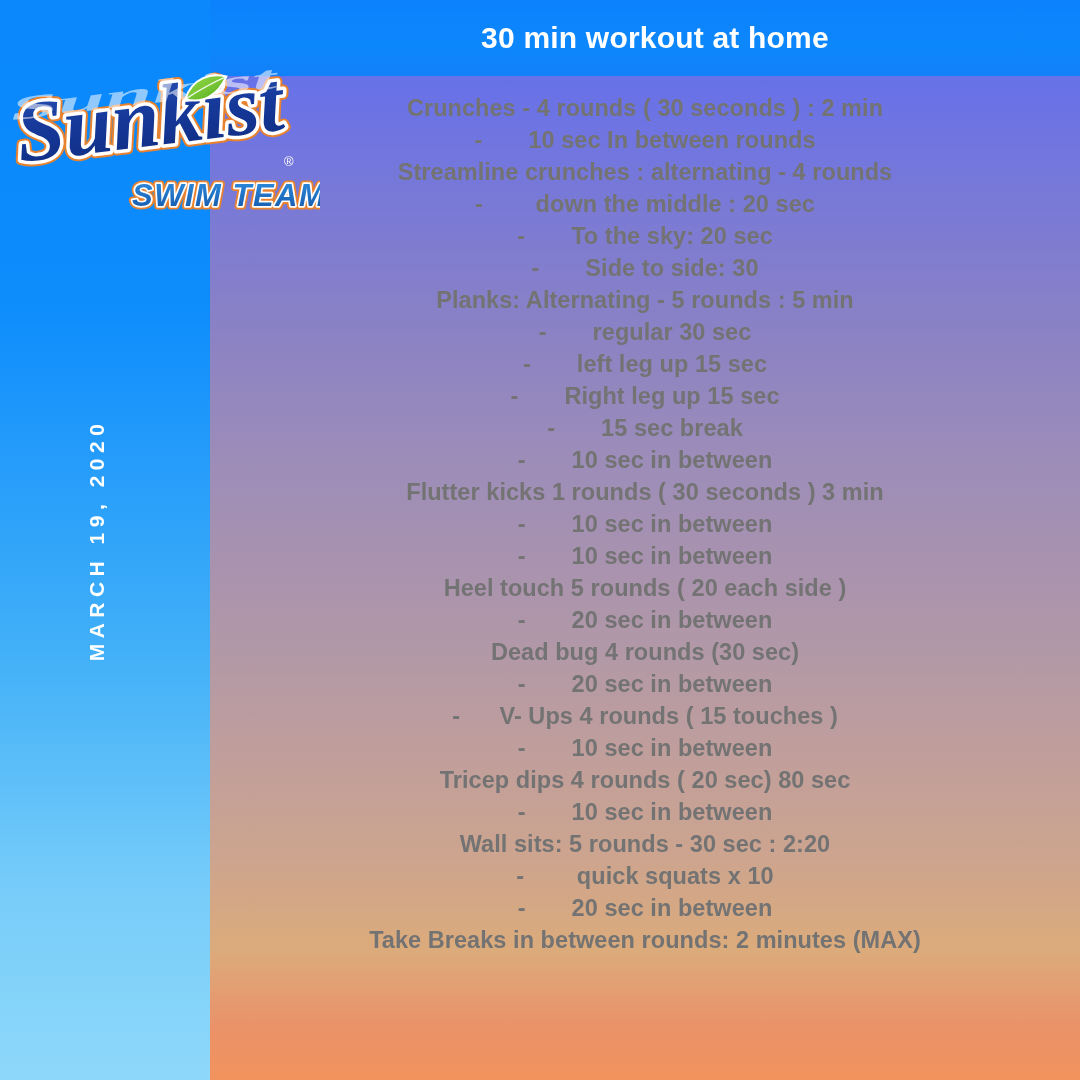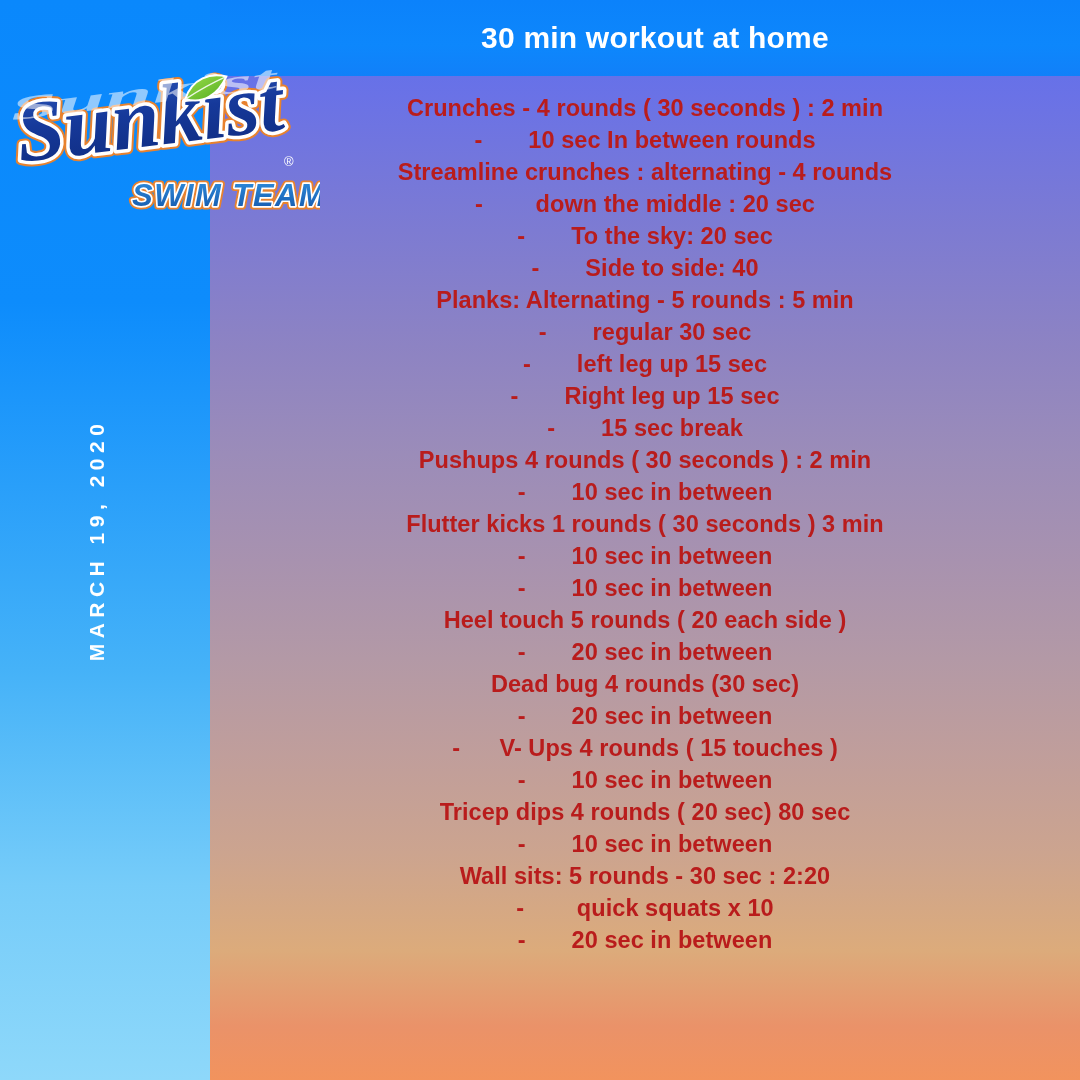--- a/index.html
+++ b/index.html
@@ -88,21 +88,21 @@
     z-index: 4;
     text-align: center;
     color: #ffffff;
   }
 
   .workout-line {
     font-size: 23.5px;
     font-weight: bold;
     line-height: 32px;
     height: 32px;
-    color: #b91c1c;
+    color: #737373;
     letter-spacing: 0.05px;
     white-space: pre;
   }
 
   
   #date-label {
     position: absolute;
     left: 0;
     top: 0;
     width: 210px;
@@ -147,42 +147,42 @@
   <div id="header-band"></div>
 
   <div id="page-title">30 min workout at home</div>
 
   <div id="workout-list">
       <div class="workout-line">Crunches - 4 rounds ( 30 seconds ) : 2 min</div>
       <div class="workout-line">-       10 sec In between rounds</div>
       <div class="workout-line">Streamline crunches : alternating - 4 rounds</div>
       <div class="workout-line">-        down the middle : 20 sec</div>
       <div class="workout-line">-       To the sky: 20 sec</div>
-      <div class="workout-line">-       Side to side: 40</div>
+      <div class="workout-line">-       Side to side: 30</div>
       <div class="workout-line">Planks: Alternating - 5 rounds : 5 min</div>
       <div class="workout-line">-       regular 30 sec</div>
       <div class="workout-line">-       left leg up 15 sec</div>
       <div class="workout-line">-       Right leg up 15 sec</div>
       <div class="workout-line">-       15 sec break</div>
-      <div class="workout-line">Pushups 4 rounds ( 30 seconds ) : 2 min</div>
       <div class="workout-line">-       10 sec in between</div>
       <div class="workout-line">Flutter kicks 1 rounds ( 30 seconds ) 3 min</div>
       <div class="workout-line">-       10 sec in between</div>
       <div class="workout-line">-       10 sec in between</div>
       <div class="workout-line">Heel touch 5 rounds ( 20 each side )</div>
       <div class="workout-line">-       20 sec in between</div>
       <div class="workout-line">Dead bug 4 rounds (30 sec)</div>
       <div class="workout-line">-       20 sec in between</div>
       <div class="workout-line">-      V- Ups 4 rounds ( 15 touches )</div>
       <div class="workout-line">-       10 sec in between</div>
       <div class="workout-line">Tricep dips 4 rounds ( 20 sec) 80 sec</div>
       <div class="workout-line">-       10 sec in between</div>
       <div class="workout-line">Wall sits: 5 rounds - 30 sec : 2:20</div>
       <div class="workout-line">-        quick squats x 10</div>
       <div class="workout-line">-       20 sec in between</div>
+      <div class="workout-line">Take Breaks in between rounds: 2 minutes (MAX)</div>
     </div>
 
   <div id="date-label">
     <span id="date-text">MARCH 19, 2020</span>
   </div>
 
   <div id="logo">
     <svg viewBox="0 0 312 160" width="312" height="160">
       <defs>
         <linearGradient id="scriptGrad" x1="0" y1="0" x2="0" y2="1">

